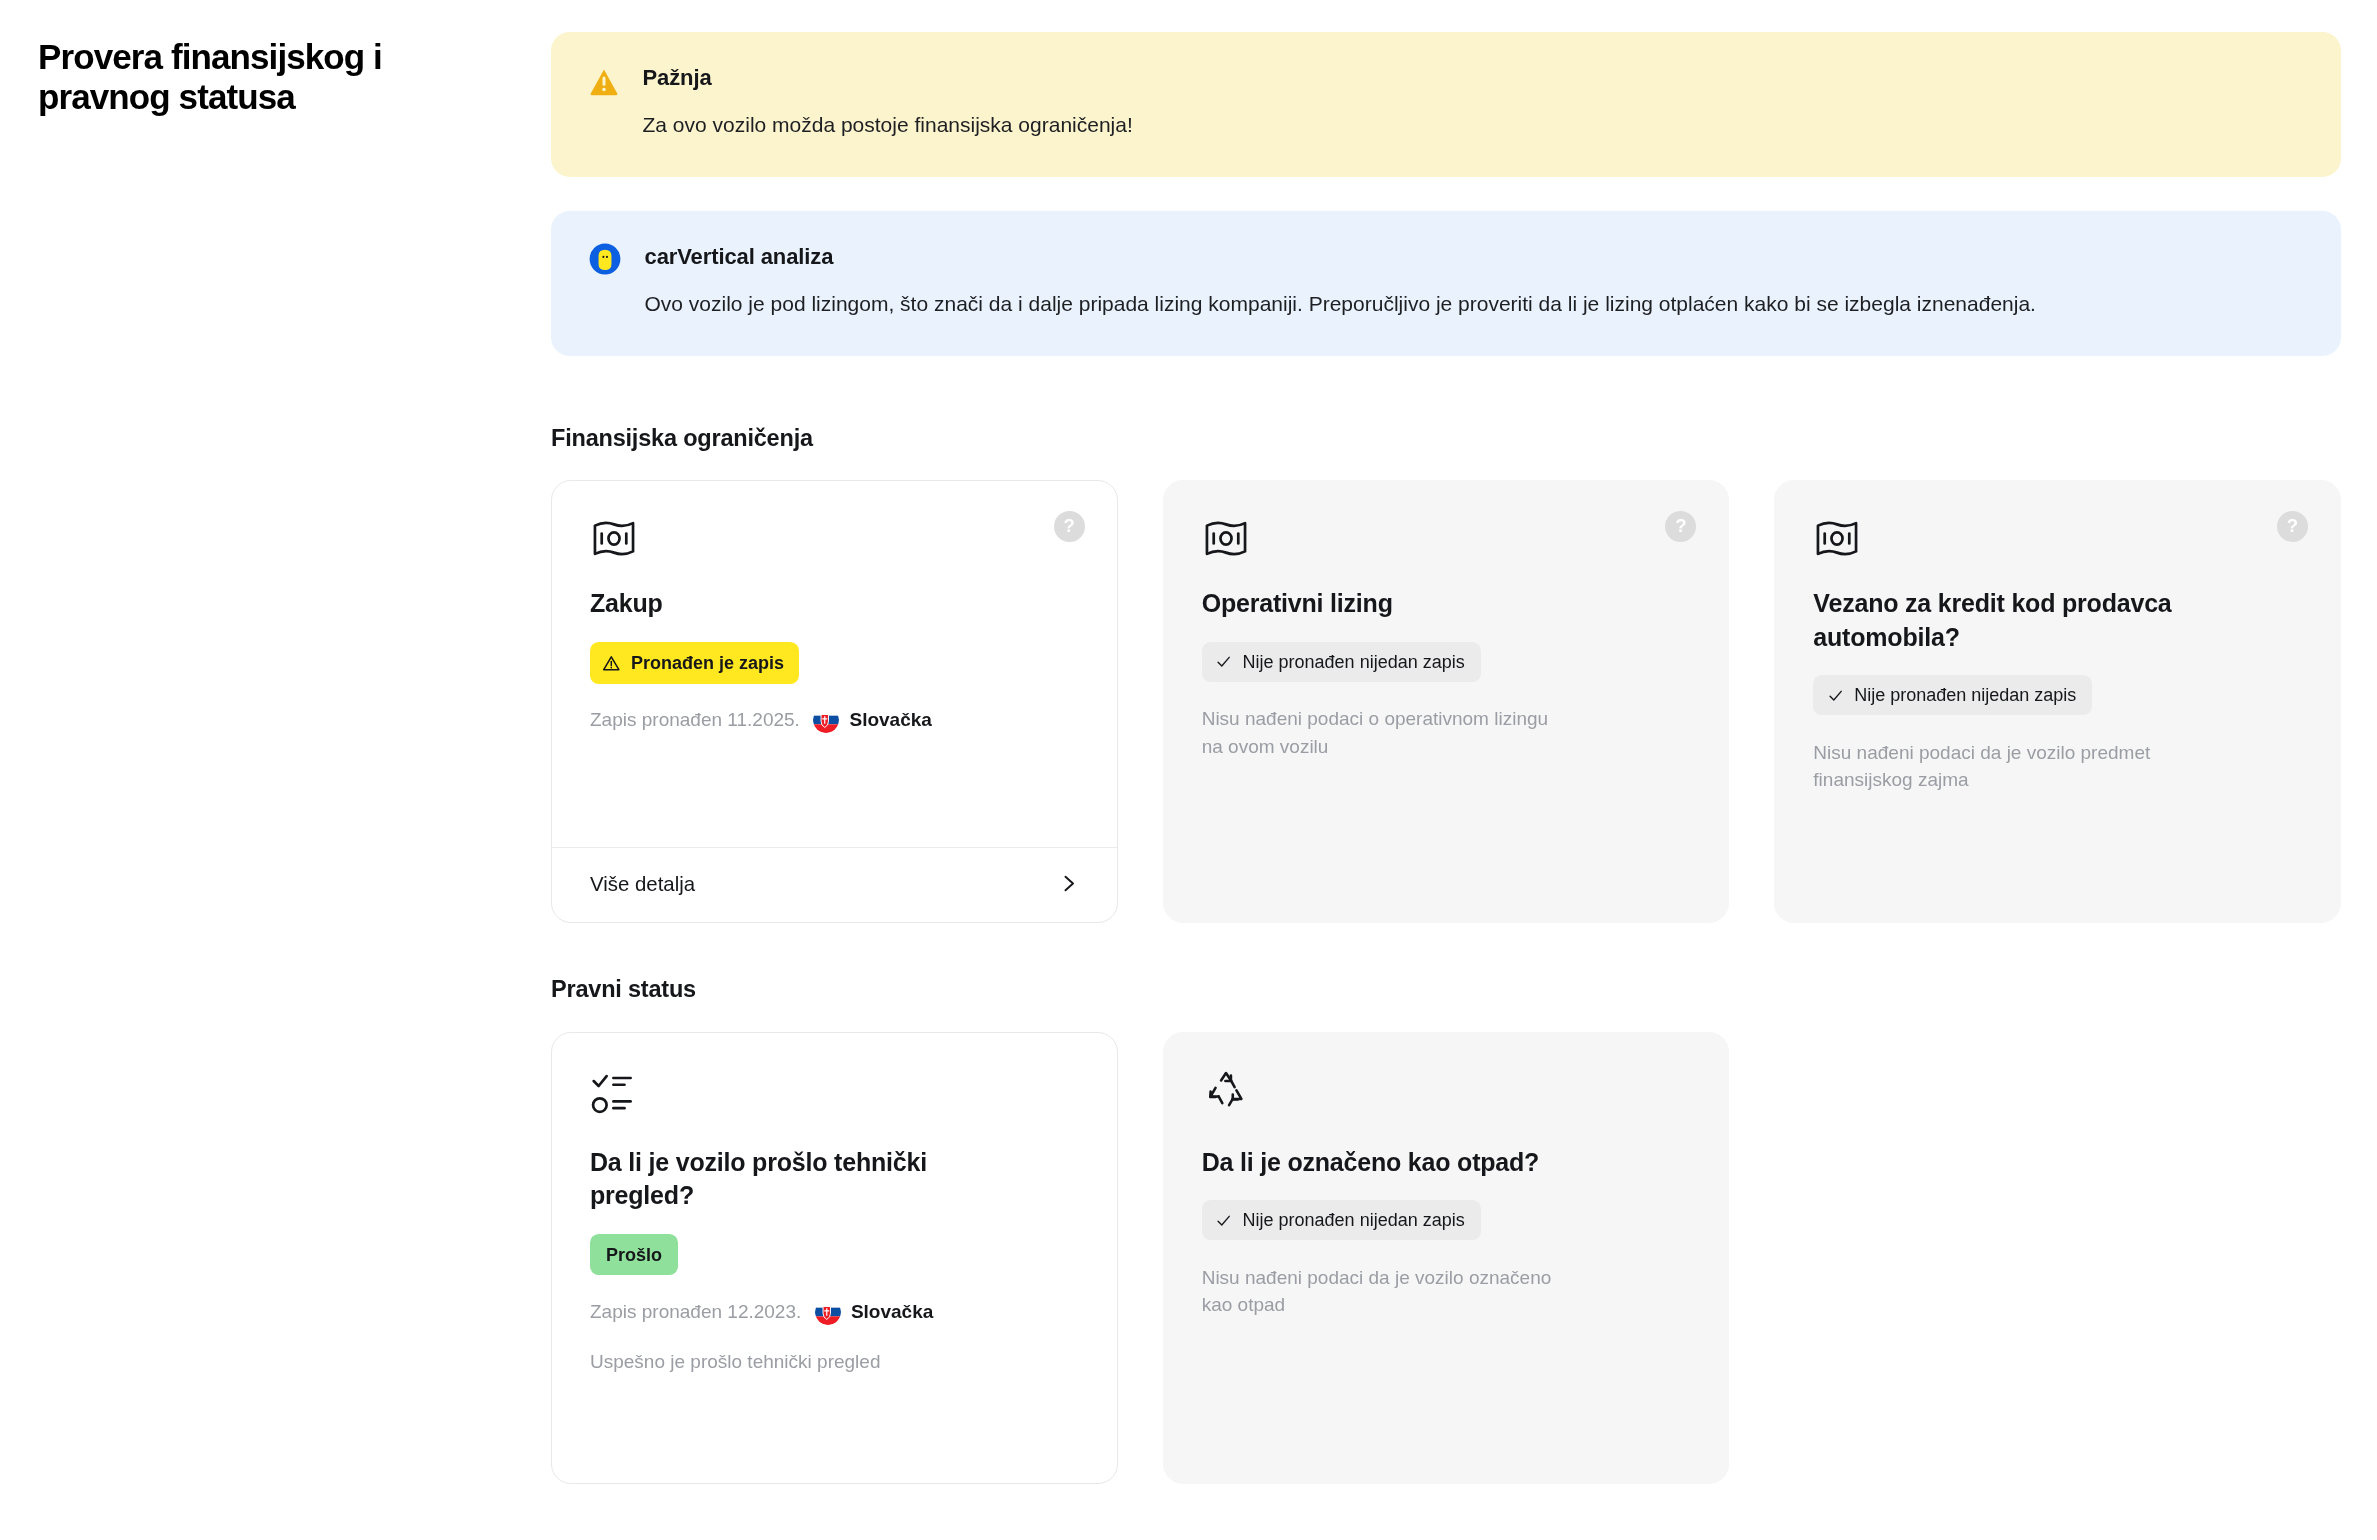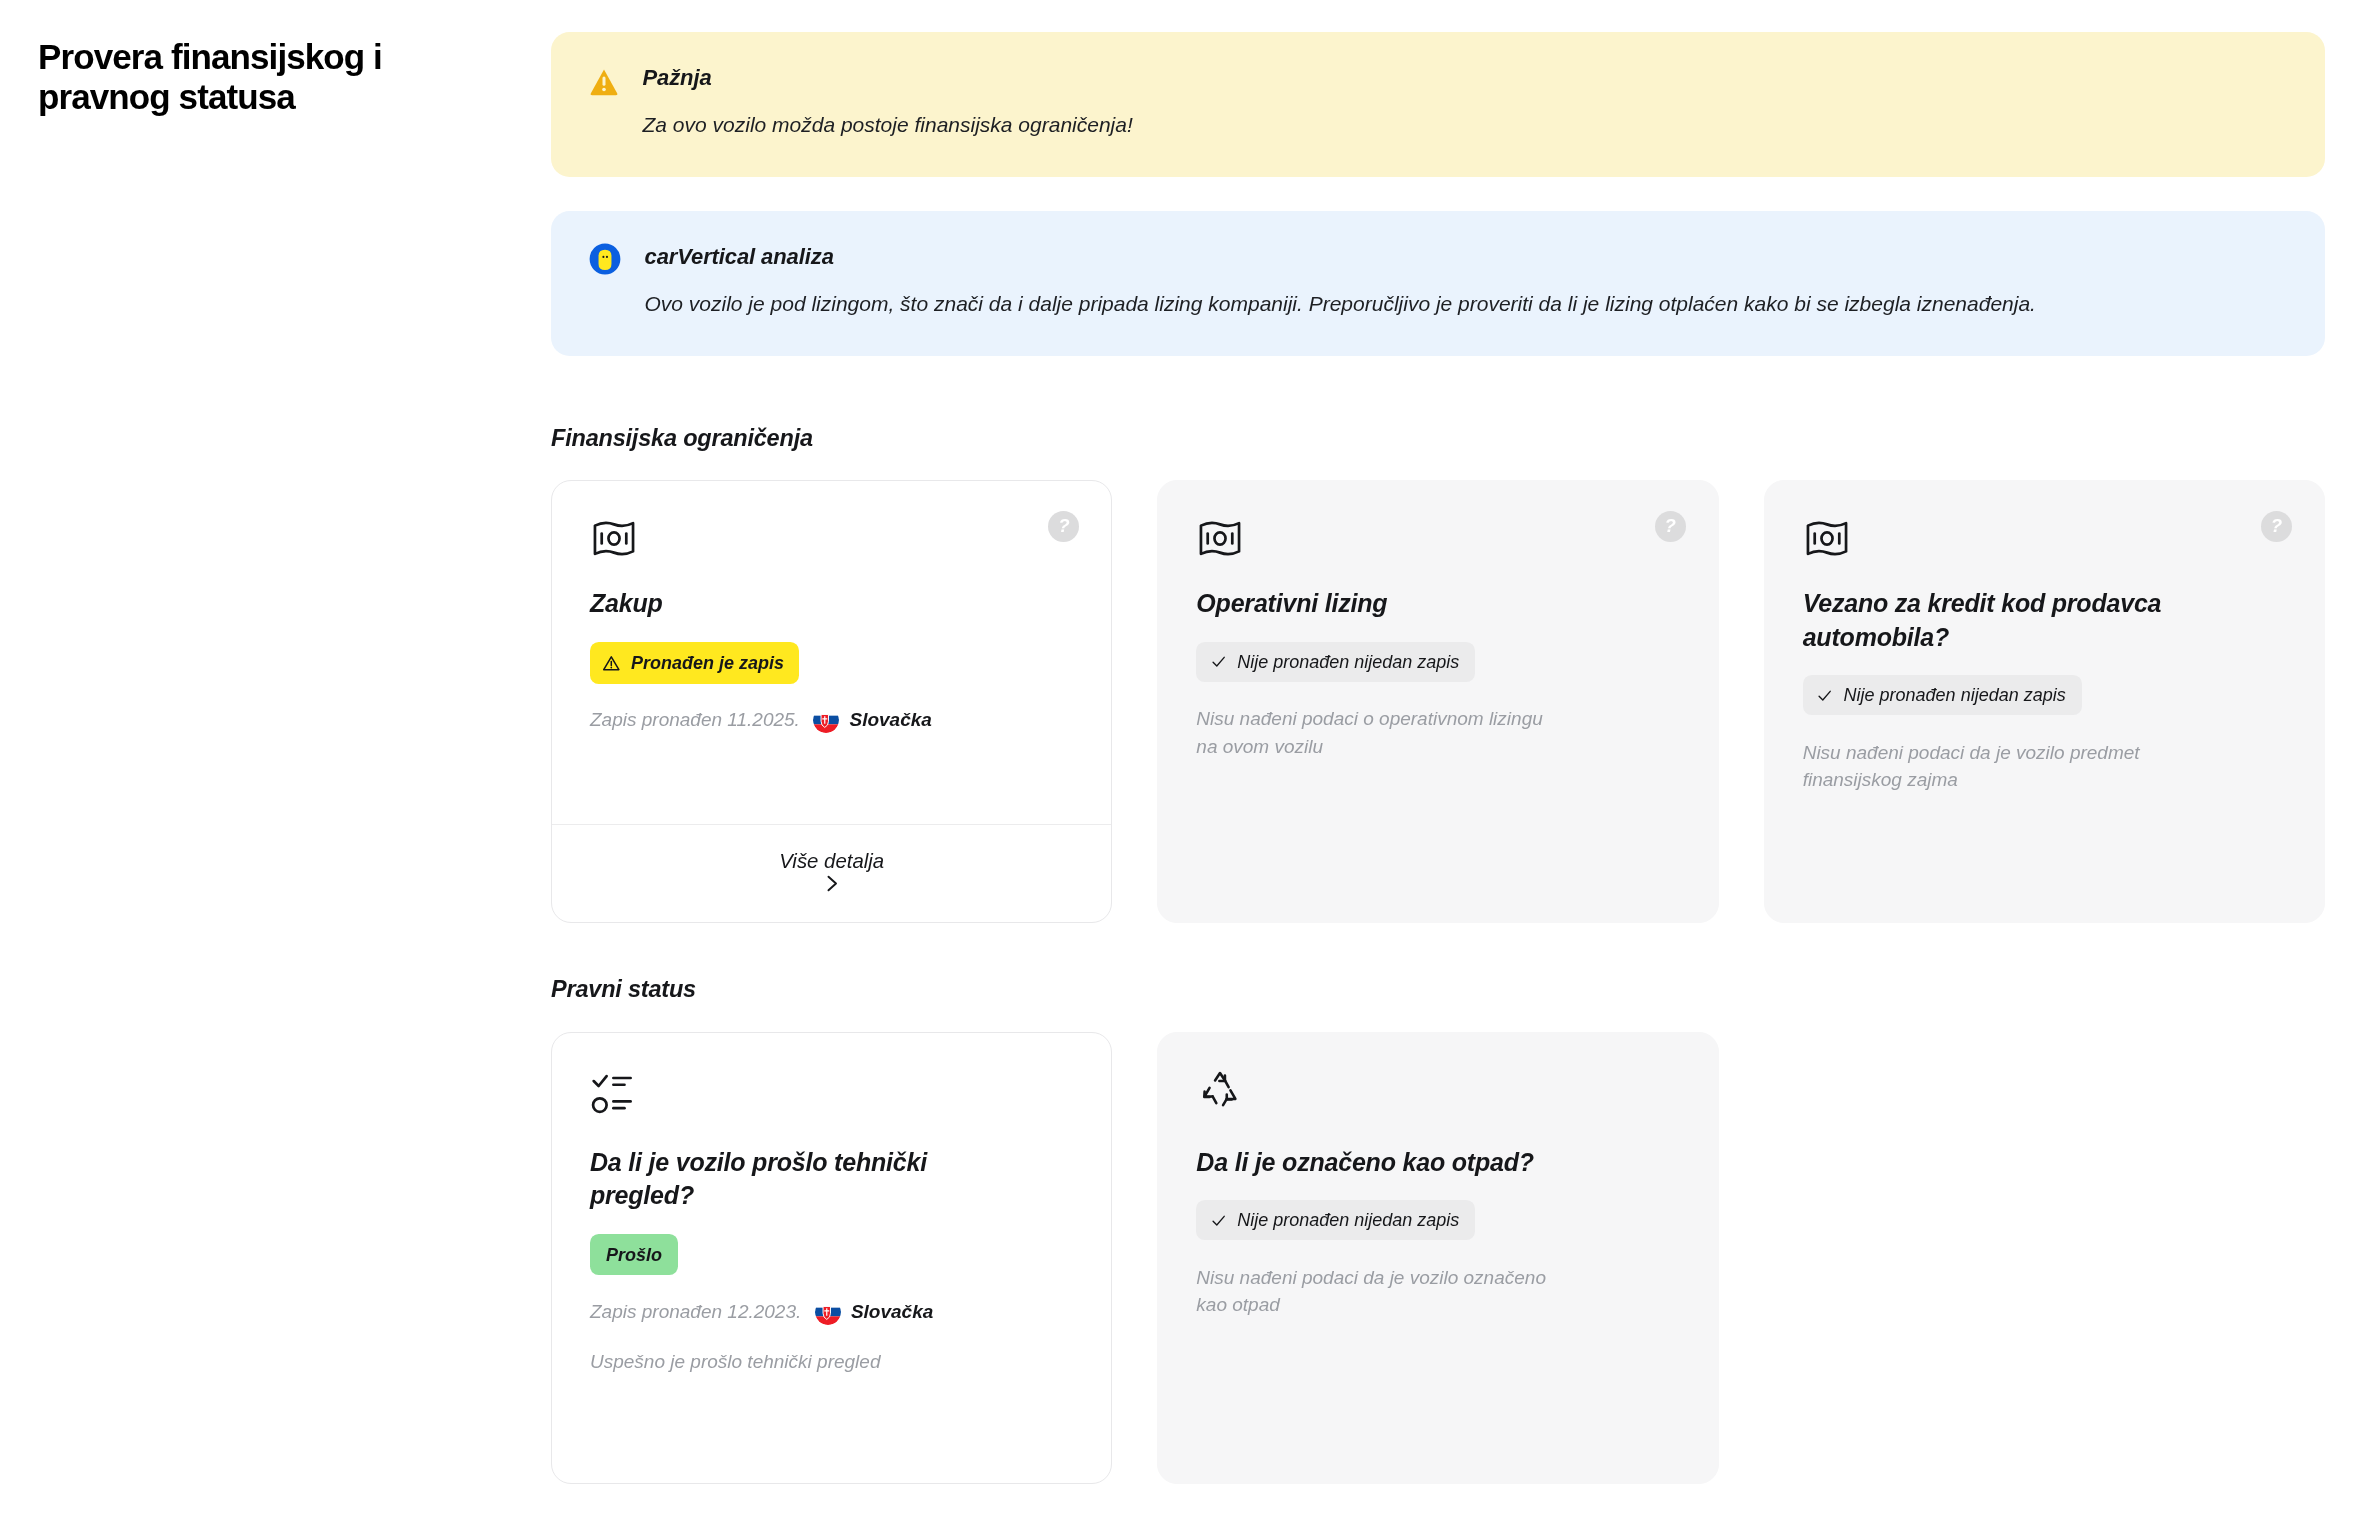--- a/index.html
+++ b/index.html
@@ -39,23 +39,22 @@
     font-size: 20.4px;
     line-height: 1.52;
     color: #8e9199;
     font-weight: 400;
     max-width: 433px;
   }
 
   
   .main {
     flex: 1 1 auto;
-    padding-right: 52px;
+    padding-right: 36px;
     min-width: 0;
-    font-style: italic;
   }
 
   
   .banner {
     border-radius: 18.6px;
     padding: 32px 38px 37px 38px;
     display: flex;
     gap: 23.5px;
     align-items: flex-start;
   }
@@ -210,21 +209,20 @@
     max-width: 371px;
   }
 
   .card-footer {
     border-top: 1.2px solid #ececed;
     padding: 25px 38px 26px 38px;
     display: flex;
     align-items: center;
     justify-content: space-between;
     cursor: pointer;
-    flex-direction: column;
   }
   .card-footer-label {
     font-size: 20.4px;
     font-weight: 400;
     color: #16171a;
   }
 
   .grid-legal {
     margin-top: 28.5px;
     display: grid;

